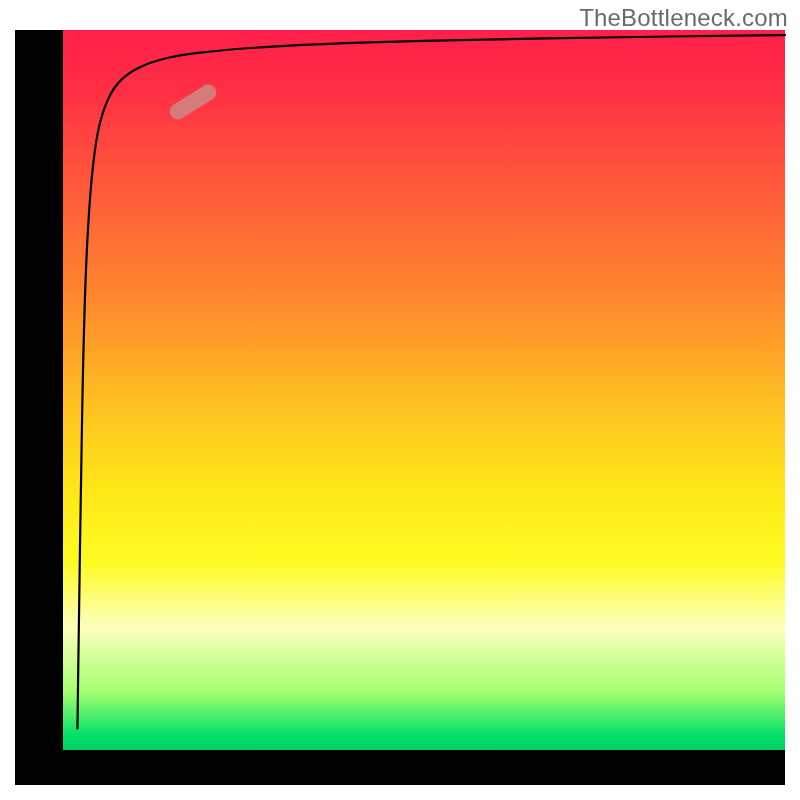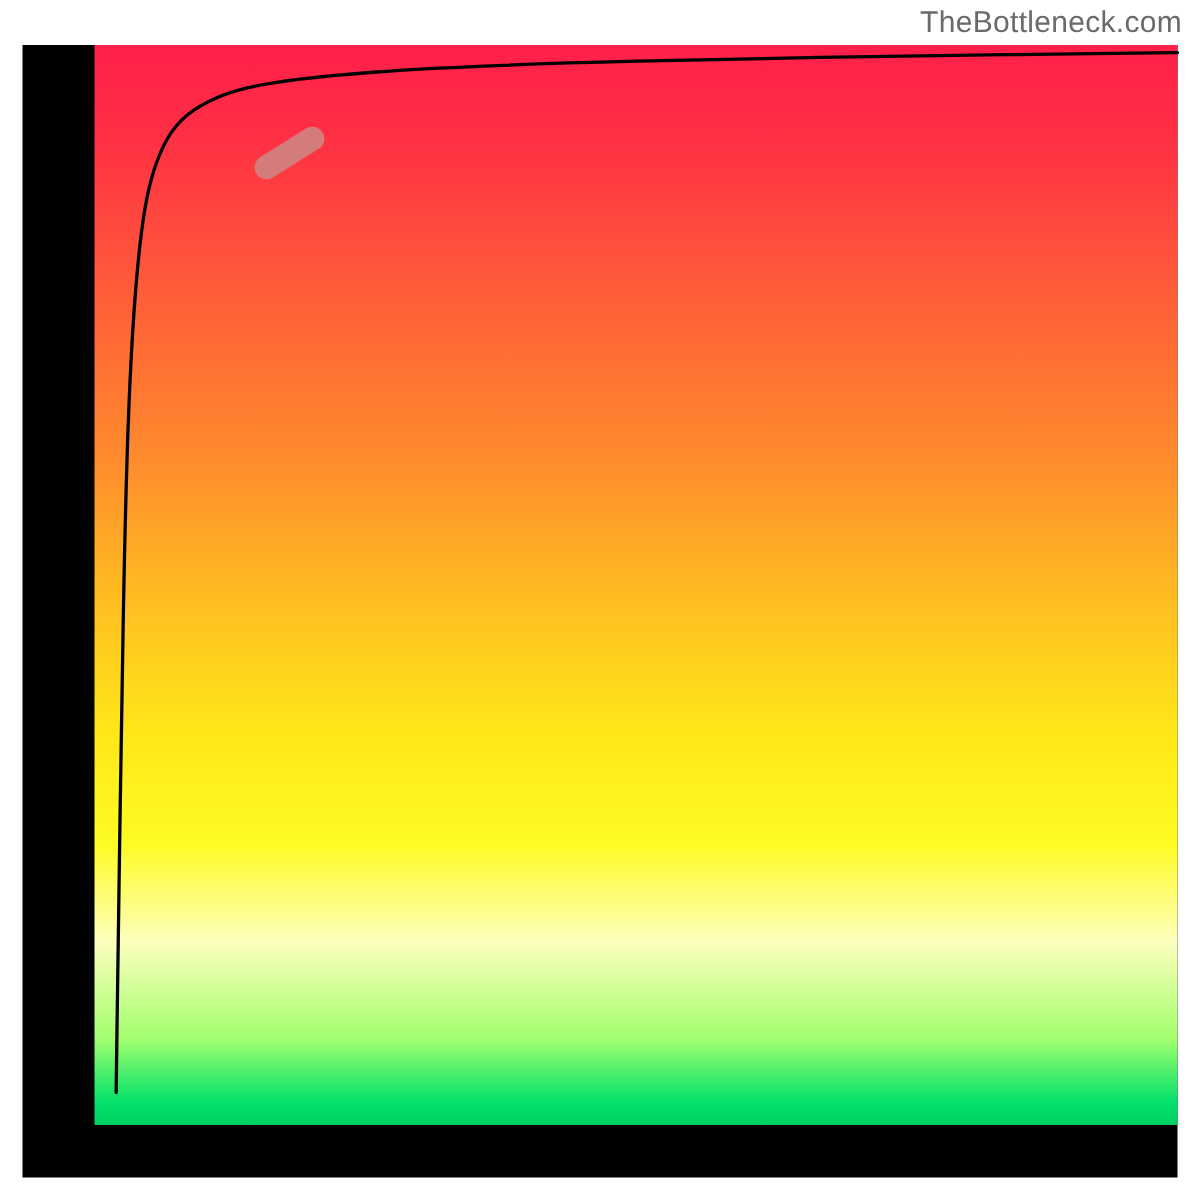--- a/index.html
+++ b/index.html
@@ -13,21 +13,21 @@
     background: #ffffff;
     position: relative;
     font-family: Arial, Helvetica, sans-serif;
     overflow: hidden;
   }
   .attribution {
     position: absolute;
     top: 4px;
     right: 12px;
     color: #6a6a6a;
-    font-size: 20px;
+    font-size: 24px;
     letter-spacing: 0.2px;
   }
   .chart-outer {
     position: absolute;
     top: 30px;
     left: 15px;
     width: 770px;
     height: 755px;
     background: #000;
   }

